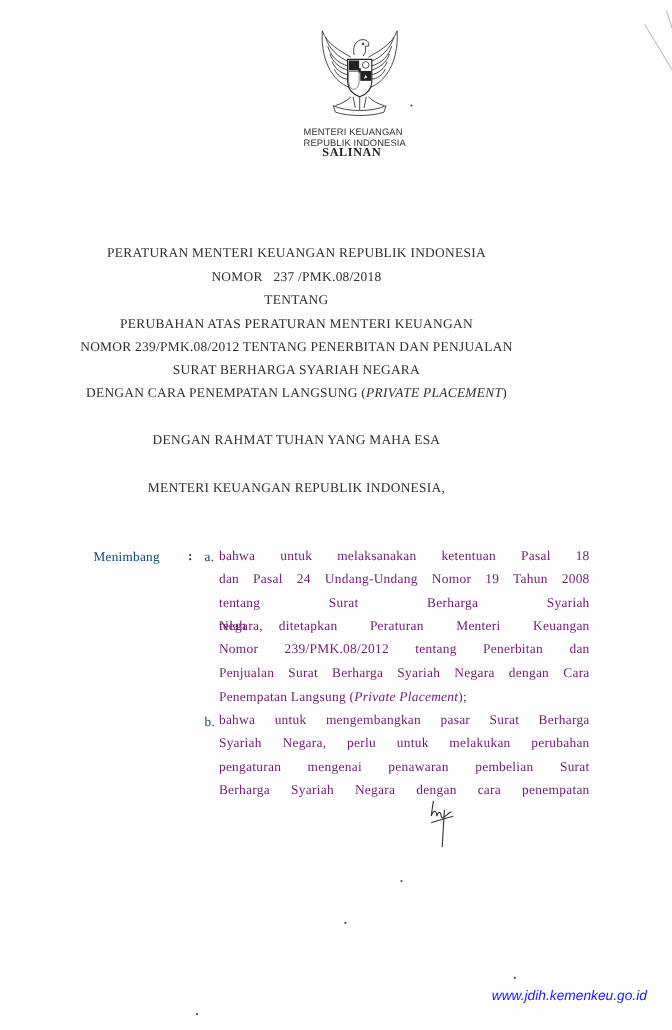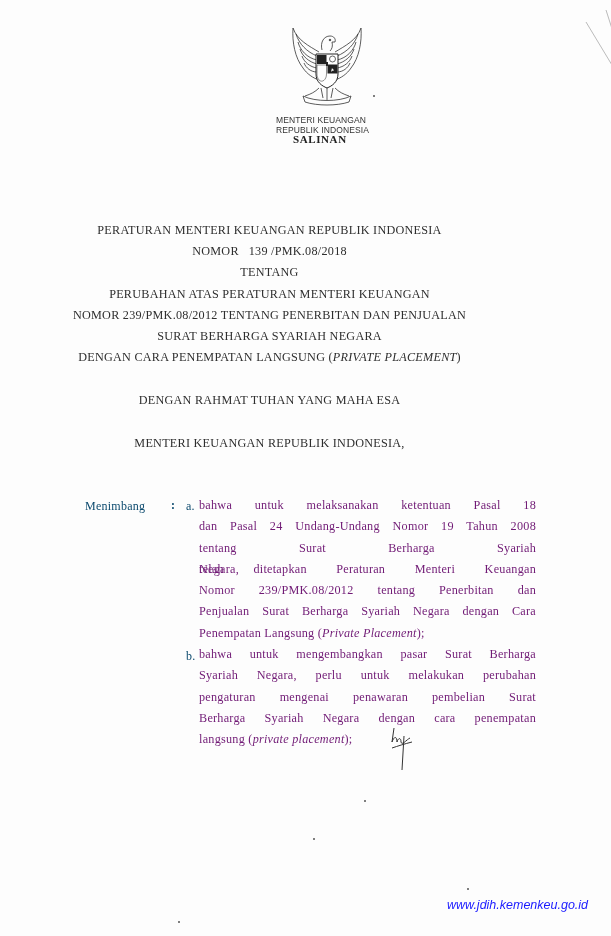--- a/index.html
+++ b/index.html
@@ -74,21 +74,21 @@
     <rect x="37" y="40" width="2" height="4" fill="#222"></rect>
   </svg>
 </div>
 
 <div class="abs hdr-small" style="left:260px; top:115px;">MENTERI KEUANGAN</div>
 <div class="abs hdr-small" style="left:260px; top:125px;">REPUBLIK INDONESIA</div>
 <div class="abs salinan" style="left:277px; top:133px;">SALINAN</div>
 
 <div class="center-line" style="top:223px;">PERATURAN MENTERI KEUANGAN REPUBLIK INDONESIA</div>
 <div class="center-line" style="top:244px;">
-  <span>NOMOR</span>&nbsp;&nbsp;&nbsp;<span>139</span>&nbsp;<span>/PMK.08/2018</span>
+  <span>NOMOR</span>&nbsp;&nbsp;&nbsp;<span>237</span>&nbsp;<span>/PMK.08/2018</span>
 </div>
 <div class="center-line" style="top:265px;">TENTANG</div>
 <div class="center-line" style="top:287px;">PERUBAHAN ATAS PERATURAN MENTERI KEUANGAN</div>
 <div class="center-line" style="top:308px;">NOMOR 239/PMK.08/2012 TENTANG PENERBITAN DAN PENJUALAN</div>
 <div class="center-line" style="top:329px;">SURAT BERHARGA SYARIAH NEGARA</div>
 <div class="center-line" style="top:350px;">
   <span>DENGAN CARA PENEMPATAN LANGSUNG (</span><i>PRIVATE PLACEMENT</i><span>)</span>
 </div>
 
 <div class="center-line" style="top:393px;">DENGAN RAHMAT TUHAN YANG MAHA ESA</div>
@@ -107,21 +107,20 @@
   <span class="ln">Penjualan Surat Berharga Syariah Negara dengan Cara</span>
   <span class="ln last"><span>Penempatan Langsung (</span><i>Private Placement</i><span>);</span></span>
 </div>
 
 <div class="abs body-text" style="left:170px; top:649px;">b.</div>
 <div class="para" style="top:644px;">
   <span class="ln">bahwa untuk mengembangkan pasar Surat Berharga</span>
   <span class="ln">Syariah Negara, perlu untuk melakukan perubahan</span>
   <span class="ln">pengaturan mengenai penawaran pembelian Surat</span>
   <span class="ln">Berharga Syariah Negara dengan cara penempatan</span>
-  <span class="ln last"><span>langsung (</span><i>private placement</i><span>);</span></span>
 </div>
 
 <div class="abs" style="left:372px; top:726px; width:26px; height:46px;">
   <svg width="26" height="46" viewBox="0 0 26 46">
     <path d="M6 2 L4 16 M4 16 C6 10 9 10 9 16 M9 16 C10 12 13 11 13 16 M13 16 C14 20 18 14 22 12 M16 10 L14 44 M4 22 C10 20 16 18 24 16" fill="none" stroke="#333" stroke-width="1"></path>
   </svg>
 </div>
 
 <div class="abs" style="left:560px; top:10px; width:50px; height:75px;">
   <svg width="50" height="75" viewBox="0 0 50 75">

